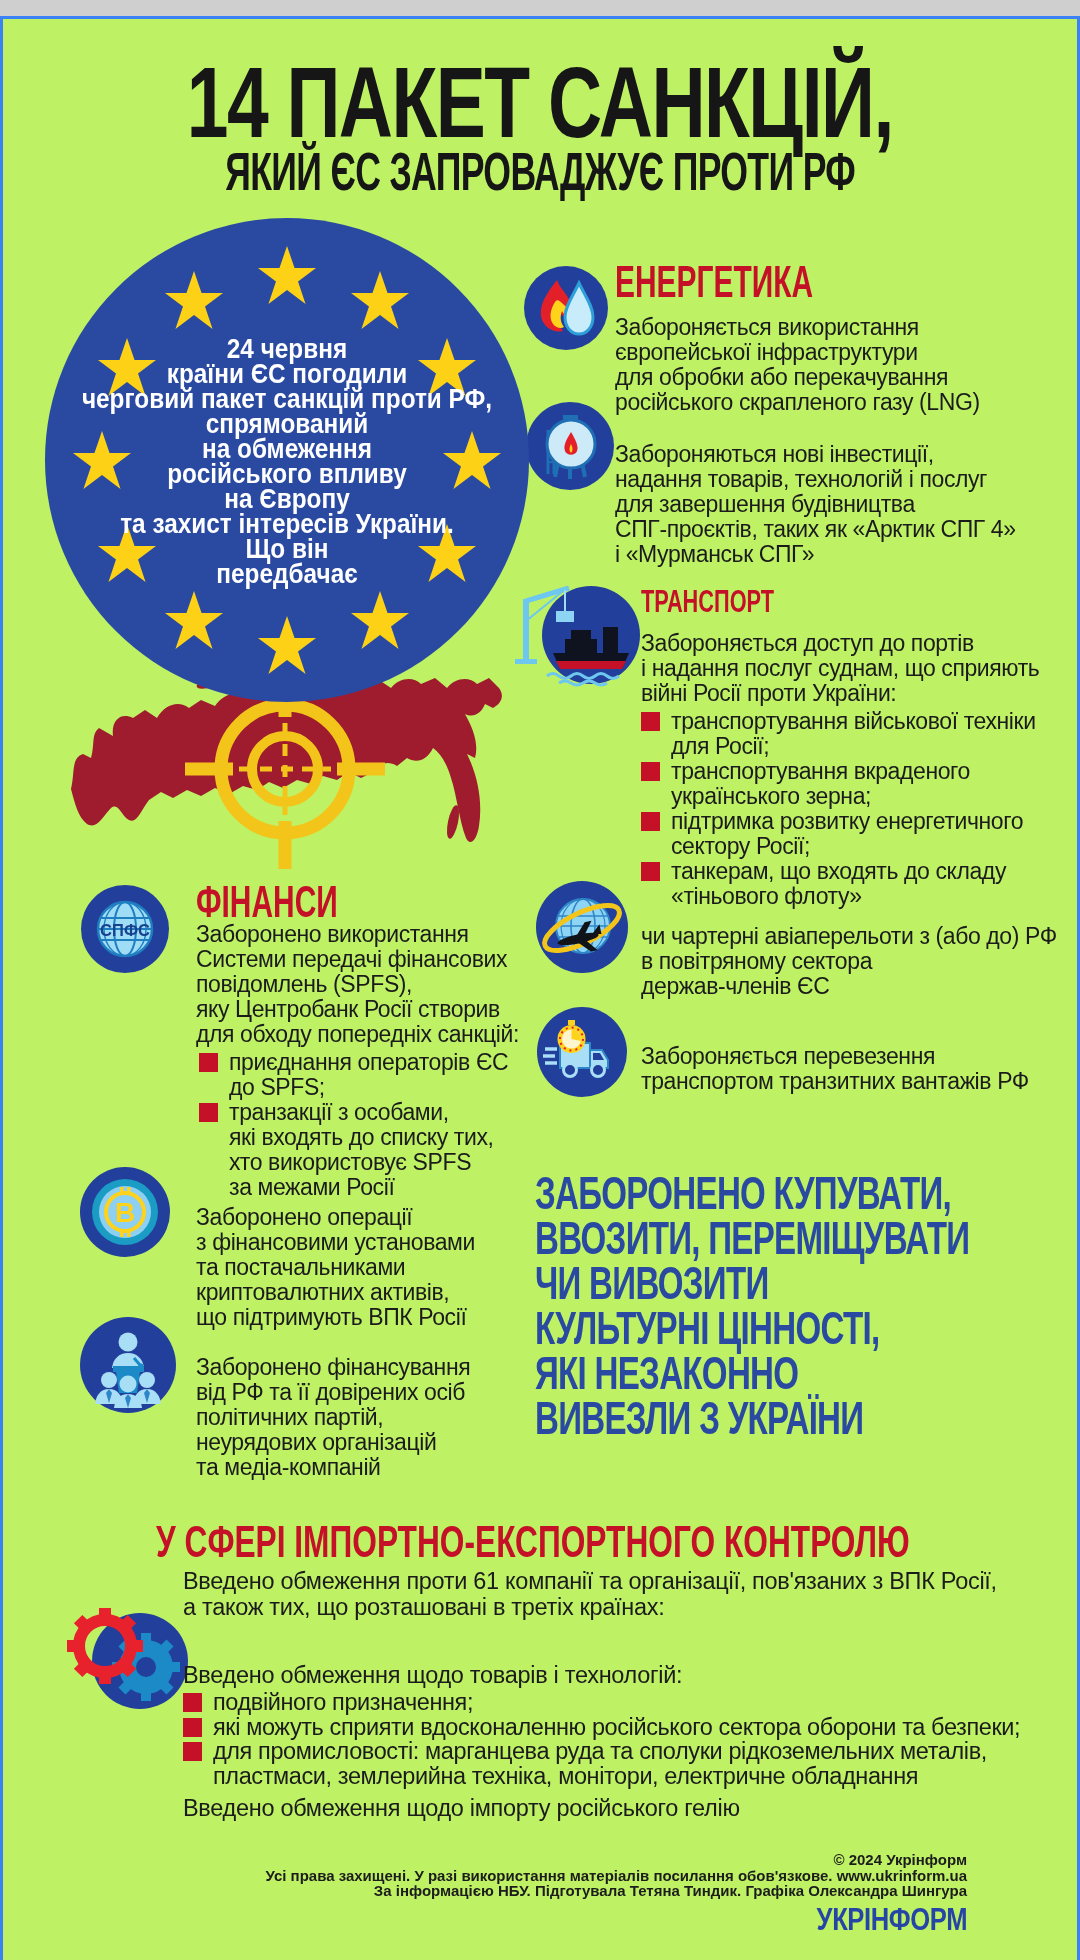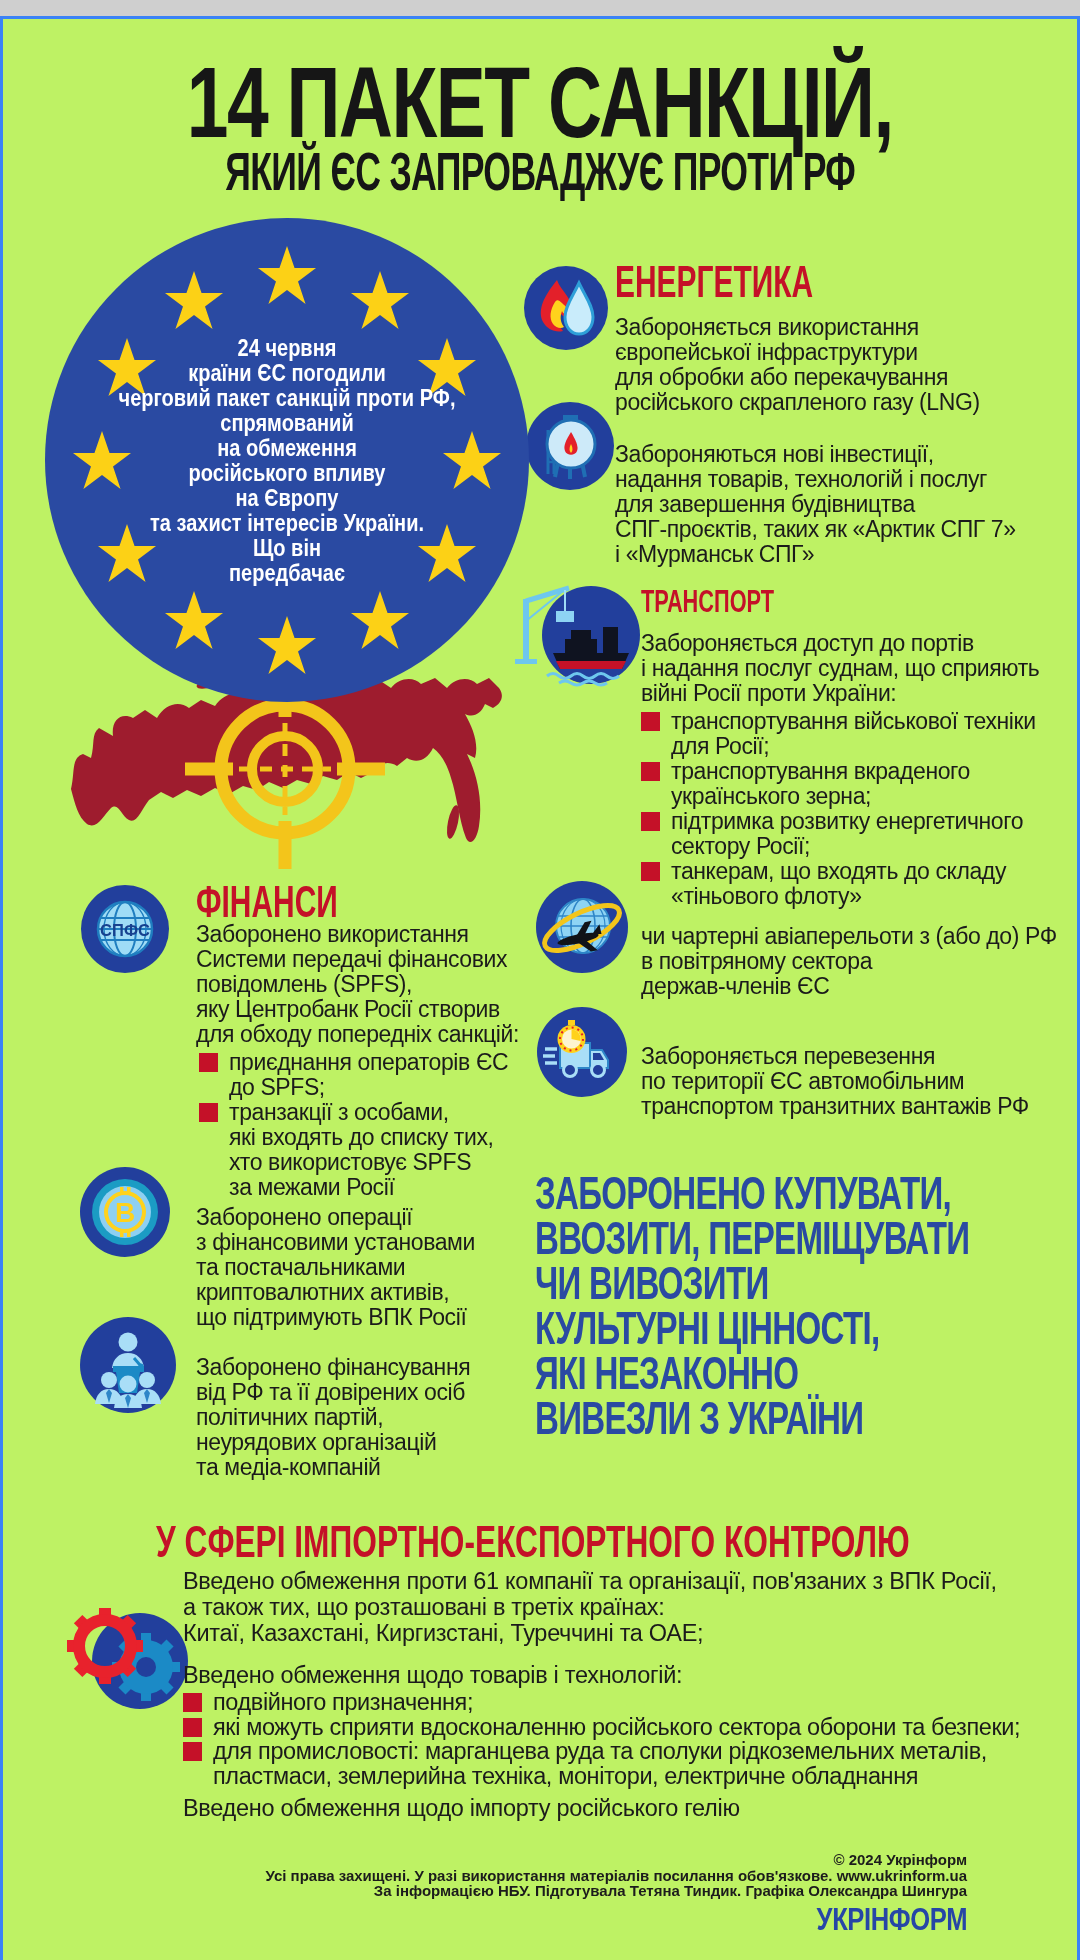--- a/index.html
+++ b/index.html
@@ -17,21 +17,21 @@
   .p-wide div{white-space:nowrap;}
   .bullets{position:absolute;}
   .rbullet{position:relative;padding-left:30px;font-size:23px;line-height:25px;letter-spacing:-0.4px;}
   .rbullet::before{content:"";position:absolute;left:0;top:3px;width:19px;height:19px;background:#c41128;}
   .rbullet div{white-space:nowrap;}
   .eu-circle{position:absolute;left:42px;top:199px;width:484px;height:484px;border-radius:50%;
     background:#2a4aa2;z-index:2;}
   .eu-star{position:absolute;width:58px;height:58px;background:#fcd116;
     clip-path:polygon(50% 0%,63% 38%,100% 38%,69% 61%,82% 100%,50% 76%,18% 100%,31% 61%,0% 38%,37% 38%);}
   .eu-text{position:absolute;left:0;top:118px;width:100%;text-align:center;color:#ffffff;
-    font-weight:bold;font-size:23px;line-height:25px;}
+    font-weight:bold;font-size:28px;line-height:25px;}
   .eu-text div{transform:scaleX(0.87);transform-origin:center;white-space:nowrap;}
   .banner{position:absolute;left:532px;top:1152px;color:#2a4aa2;font-weight:bold;
     font-size:46px;line-height:45px;letter-spacing:-1px;}
   .banner div{transform:scaleX(0.72);transform-origin:left center;white-space:nowrap;}
   .footer{position:absolute;right:110px;top:1833px;text-align:right;font-size:15px;
     line-height:15.5px;font-weight:bold;color:#1c1c1c;}
   .logo{margin-top:13px;font-size:32px;font-weight:bold;color:#2646a6;letter-spacing:-0.5px;}
   .logo .cond{transform:scaleX(0.8);transform-origin:right center;}
   .bottom-bar{position:absolute;left:0;right:0;bottom:0;height:13px;background:#151d3b;}
   svg{display:block;}
@@ -122,21 +122,21 @@
     <line x1="22" y1="60" x2="28" y2="60" stroke="#1f6fb4" stroke-width="2.5"></line>
     <rect x="37" y="13" width="15" height="7" fill="#1f6fb4"></rect>
     <circle cx="45" cy="42" r="24" fill="#cdeaf9" stroke="#1f6fb4" stroke-width="3"></circle>
     <path d="M45,30 C40,38 37,44 39,49 C41,54 49,54 51,49 C53,44 49,37 45,30 Z" fill="#e3202a"></path>
     <path d="M45,42 C43,46 43,49 45,51 C47,49 47,46 45,42 Z" fill="#ffd21c"></path>
   </svg>
   <div class="p" style="left:612px;top:423px;">
       <div>Забороняються нові інвестиції,</div>
       <div>надання товарів, технологій і послуг</div>
       <div>для завершення  будівництва</div>
-      <div>СПГ-проєктів,  таких як «Арктик СПГ 7»</div>
+      <div>СПГ-проєктів,  таких як «Арктик СПГ 4»</div>
       <div>і «Мурманськ СПГ»</div>
     </div>
 
   <svg class="abs" style="left:500px;top:556px;" width="142" height="118" viewBox="0 0 142 118">
     <circle cx="88" cy="60" r="49" fill="#223f9c"></circle>
     <rect x="20" y="24" width="6" height="62" fill="#6ec7ee"></rect>
     <rect x="12" y="84" width="22" height="5" fill="#6ec7ee"></rect>
     <line x1="23" y1="26" x2="66" y2="13" stroke="#6ec7ee" stroke-width="5"></line>
     <line x1="23" y1="46" x2="60" y2="16" stroke="#6ec7ee" stroke-width="2"></line>
     <line x1="62" y1="15" x2="62" y2="36" stroke="#9fdcf6" stroke-width="2"></line>
@@ -209,21 +209,20 @@
     <circle cx="33" cy="63" r="6.5" fill="#223f9c" stroke="#a9def7" stroke-width="3"></circle>
     <circle cx="61" cy="63" r="6.5" fill="#223f9c" stroke="#a9def7" stroke-width="3"></circle>
     <rect x="31" y="13" width="7" height="5" fill="#ffd21c"></rect>
     <circle cx="34.5" cy="32" r="14" fill="#ffd21c"></circle>
     <circle cx="34.5" cy="32" r="9.5" fill="#fdf4d0"></circle>
     <circle cx="34.5" cy="32" r="11.5" fill="none" stroke="#e3202a" stroke-width="2" stroke-dasharray="2 4"></circle>
     <path d="M34.5,32 L34.5,22.5 A9.5,9.5 0 0 1 43.5,34 Z" fill="#ffd21c"></path>
   </svg>
   <div class="p" style="left:638px;top:1025px;">
       <div>Забороняється перевезення</div>
-      <div>по території ЄС автомобільним</div>
       <div>транспортом транзитних вантажів РФ</div>
     </div>
 
   <svg class="abs" style="left:78px;top:866px;" width="88" height="88" viewBox="0 0 88 88">
     <circle cx="44" cy="44" r="44" fill="#223f9c"></circle>
     <circle cx="44" cy="44" r="27" fill="#9fdcf6" stroke="#1f7ec0" stroke-width="2.5"></circle>
     <ellipse cx="44" cy="44" rx="11" ry="27" fill="none" stroke="#1f7ec0" stroke-width="2"></ellipse>
     <ellipse cx="44" cy="44" rx="21" ry="27" fill="none" stroke="#1f7ec0" stroke-width="1.4"></ellipse>
     <line x1="19" y1="33" x2="69" y2="33" stroke="#1f7ec0" stroke-width="2"></line>
     <line x1="17" y1="44" x2="71" y2="44" stroke="#1f7ec0" stroke-width="2"></line>
@@ -334,21 +333,20 @@
       <rect x="-6" y="-38" width="12" height="12" transform="rotate(225)"></rect>
       <rect x="-6" y="-38" width="12" height="12" transform="rotate(270)"></rect>
       <rect x="-6" y="-38" width="12" height="12" transform="rotate(315)"></rect>
       <circle r="26" fill="none" stroke="#e8222c" stroke-width="12"></circle>
     </g>
   </svg>
 
   <div class="p-wide" style="left:180px;top:1549px;">
       <div>Введено обмеження проти 61 компанії та організації, пов'язаних з ВПК Росії,</div>
       <div>а також тих, що розташовані в третіх країнах:</div>
-      <div>Китаї, Казахстані, Киргизстані, Туреччині та ОАЕ;</div>
     </div>
   <div class="p-wide" style="left:180px;top:1643px;">
     <div>Введено обмеження щодо товарів і технологій:</div>
   </div>
   <div class="bullets" style="left:180px;top:1671px;">
     <div class="rbullet" style="font-size:23.5px;line-height:24.5px;">
         <div>подвійного призначення;</div>
       </div>
     <div class="rbullet" style="font-size:23.5px;line-height:24.5px;">
         <div>які можуть сприяти вдосконаленню російського сектора оборони та безпеки;</div>

